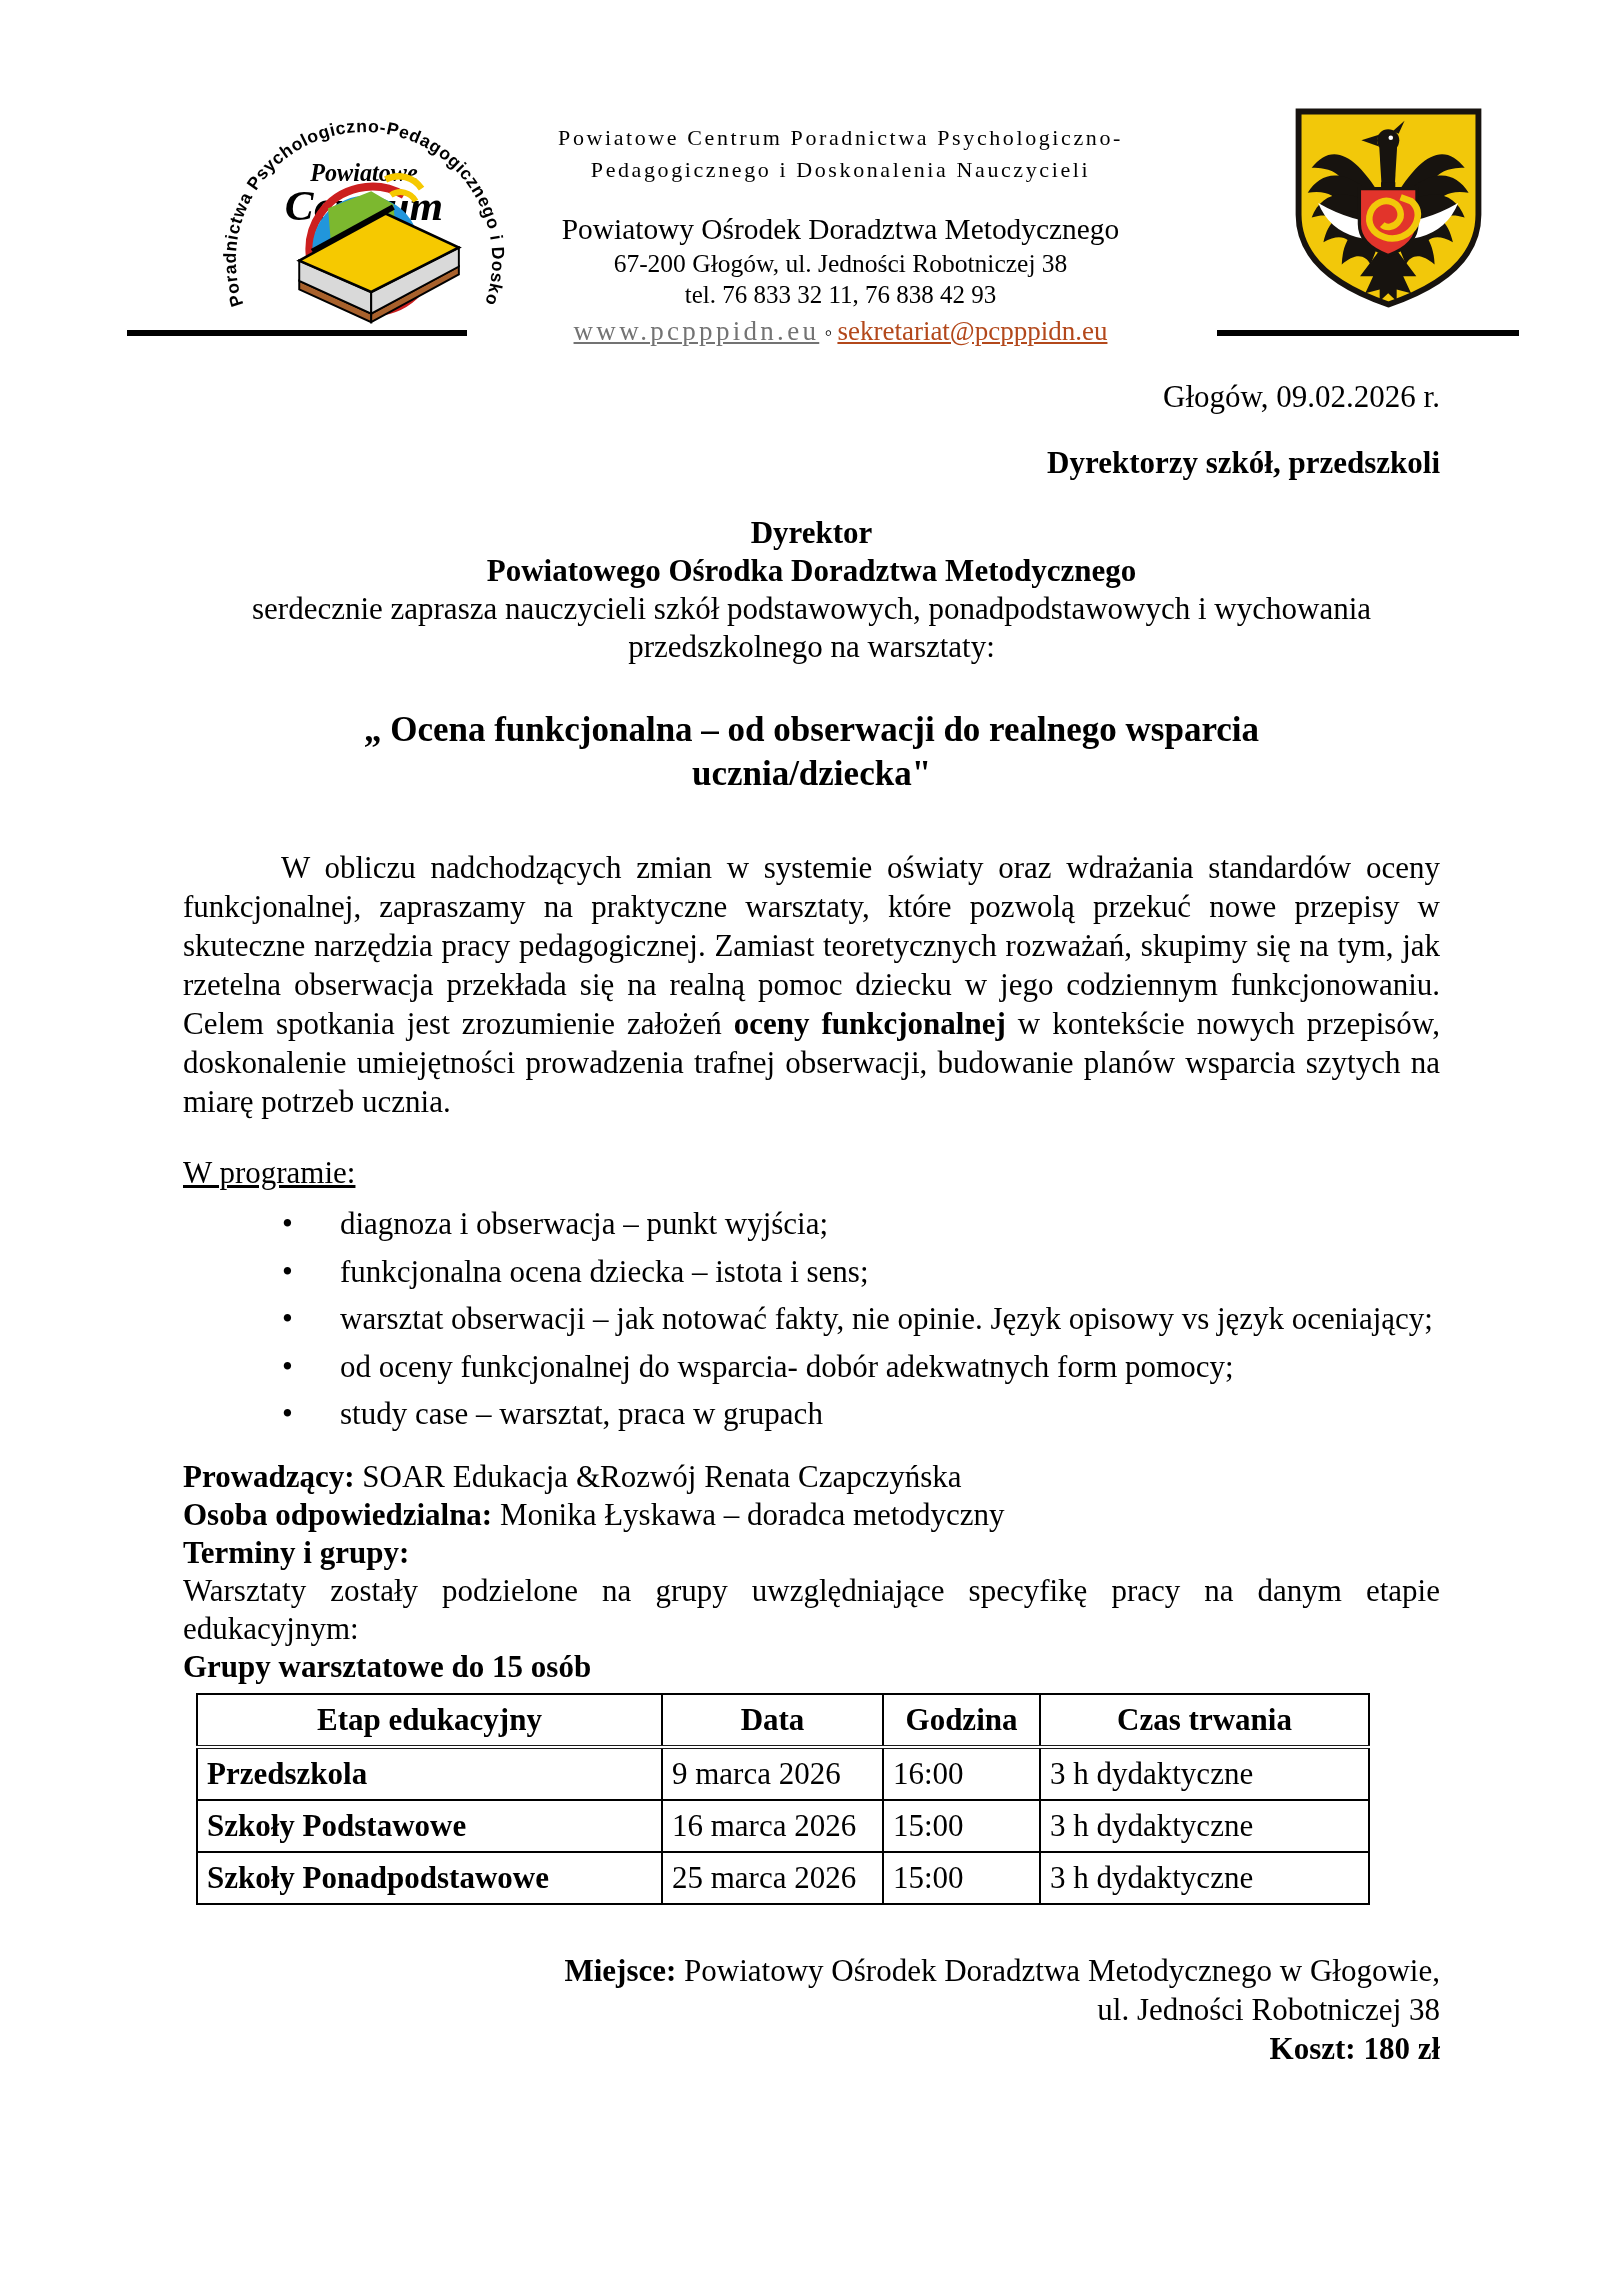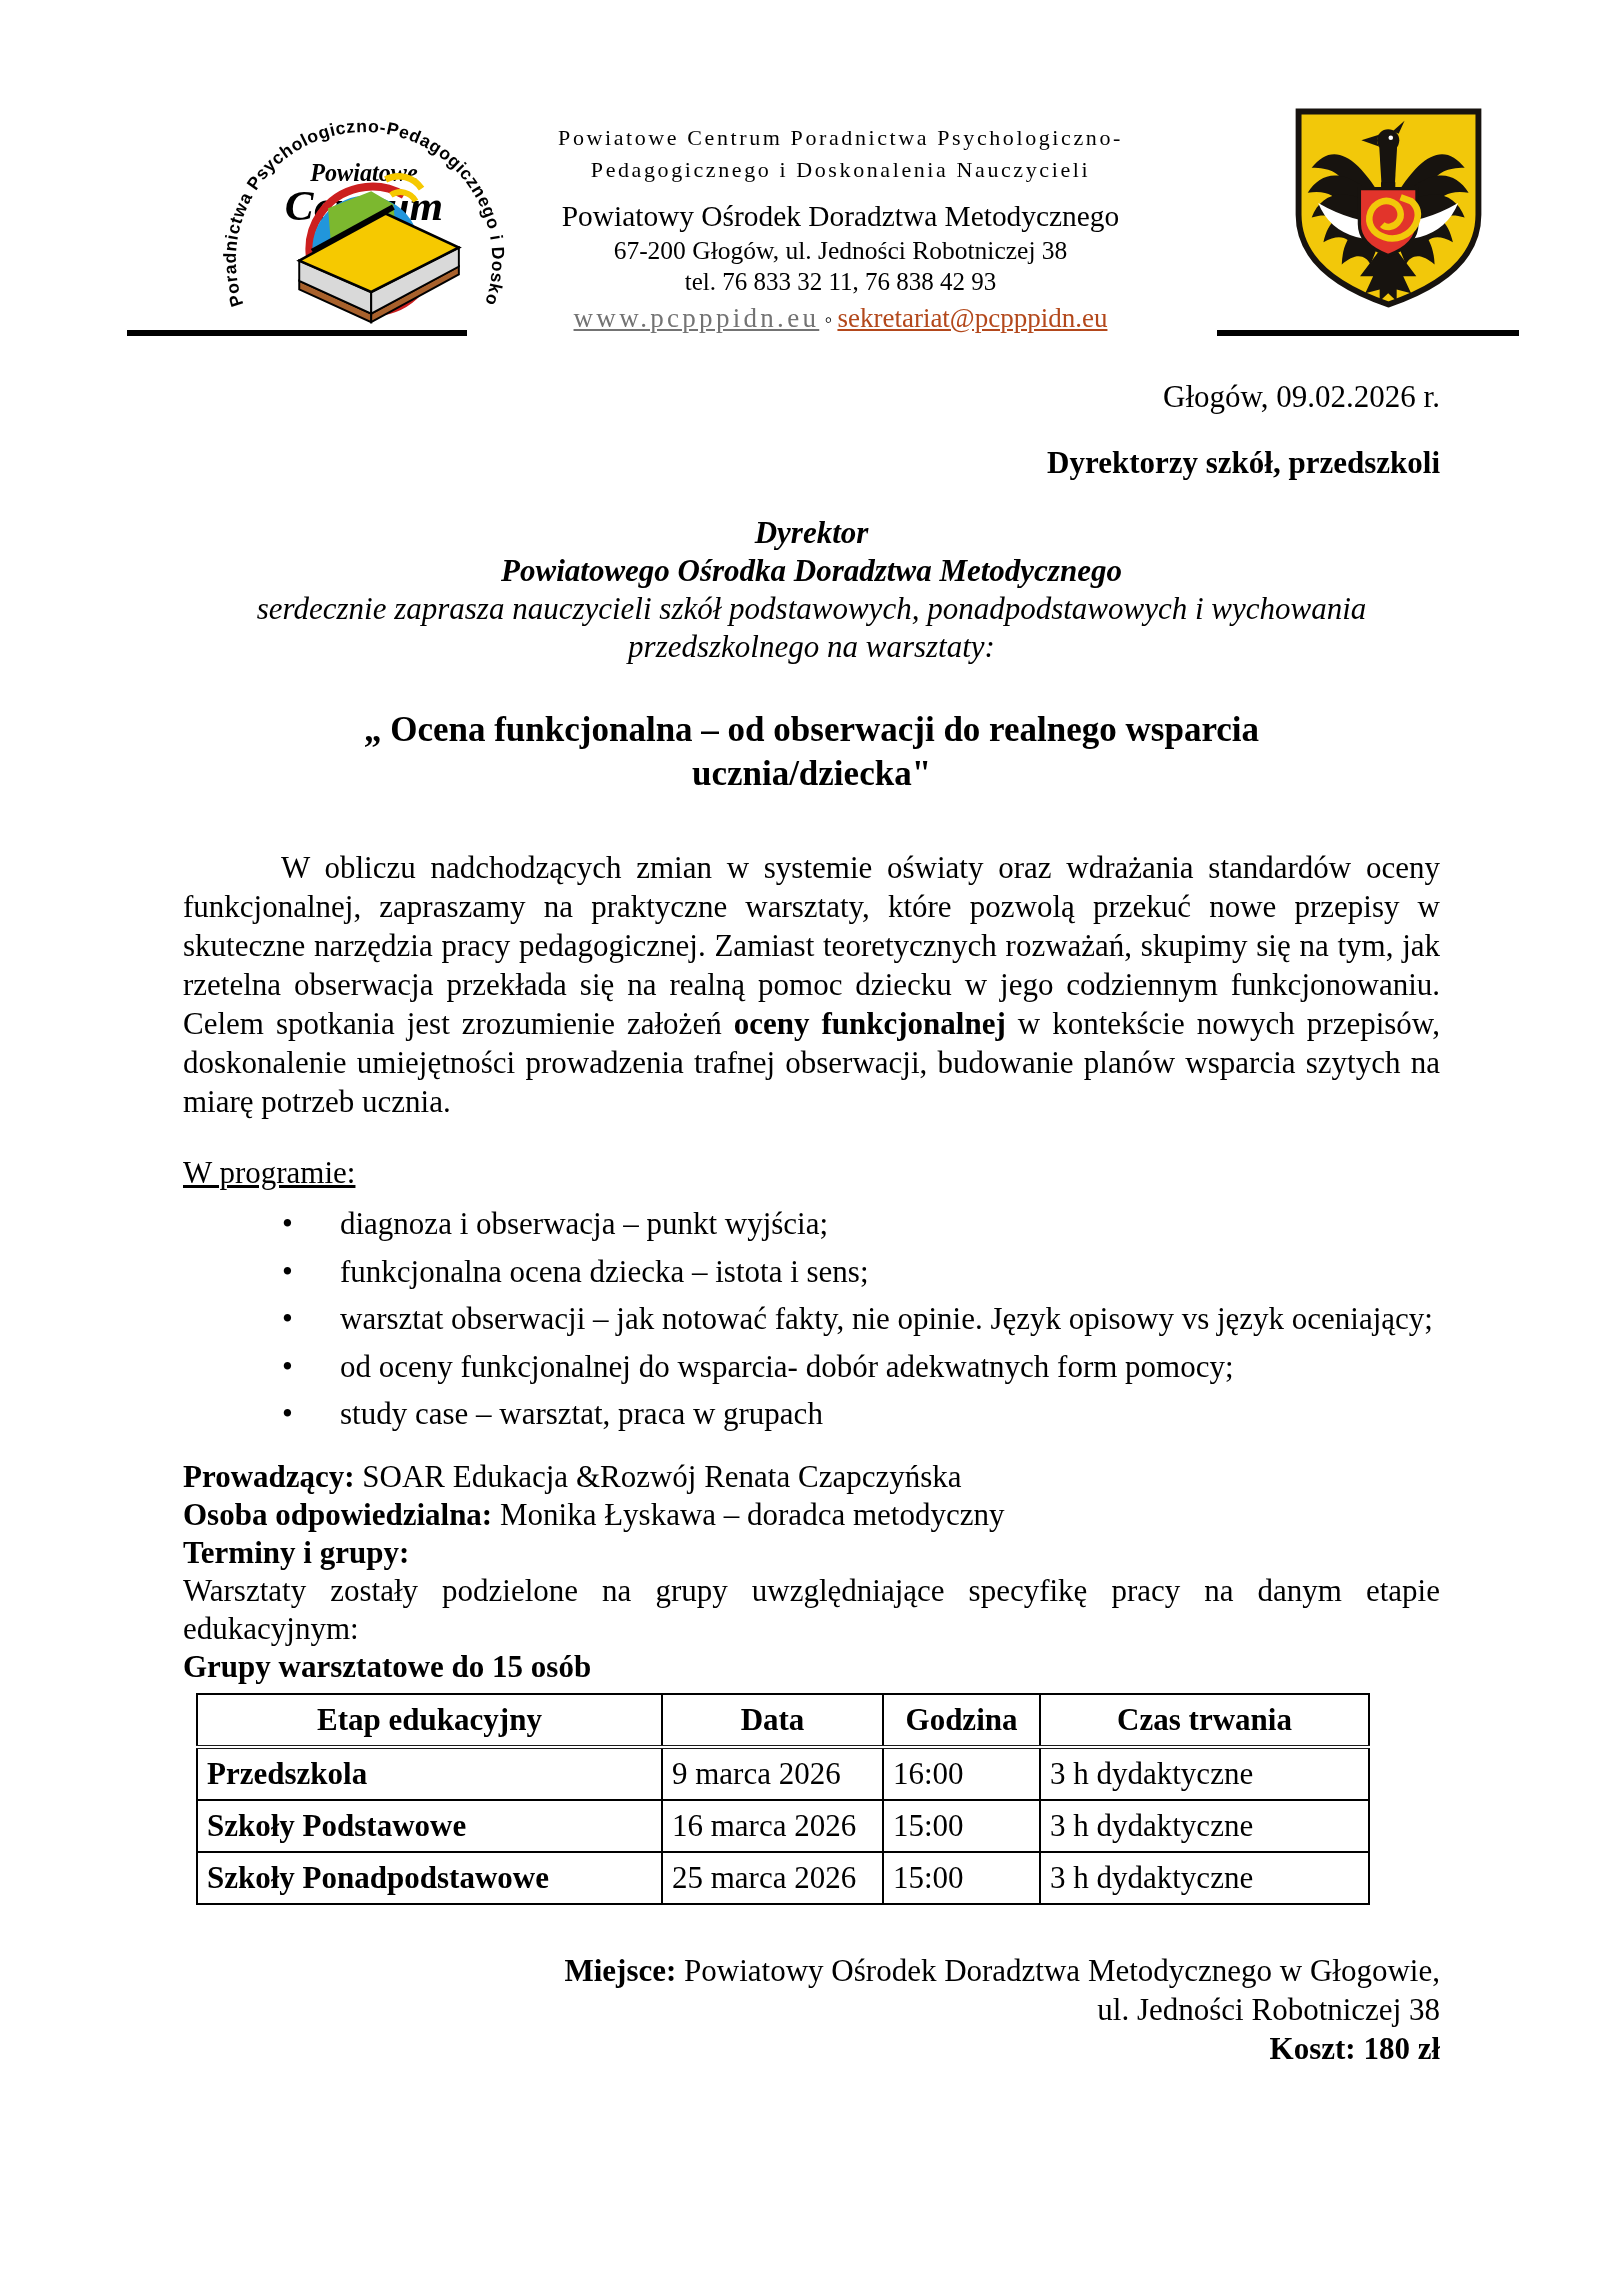--- a/index.html
+++ b/index.html
@@ -15,35 +15,35 @@
     padding:92px 183px 0 183px;
     overflow:hidden;
   }
 
   
   .letterhead { position:relative; height:250px; }
   .logo { position:absolute; left:37px; top:9.2px; }
   .crest { position:absolute; left:1109px; top:13px; }
   .center-id { position:absolute; left:216px; top:30px; width:883px; text-align:center; }
   .org-line { font-size:22px; line-height:32px; letter-spacing:2.6px; }
-  .unit     { font-size:29.4px; line-height:38px; margin-top:11px; }
+  .unit     { font-size:29.4px; line-height:38px; margin-top:24px; }
   .addr     { font-size:25.5px; line-height:31px; }
   .phone    { font-size:25px; line-height:31px; }
   .weblinks { font-size:27px; line-height:34px; margin-top:3.9px; }
   .website  { letter-spacing:3.3px; text-decoration:underline; color:#737373; }
   .link-sep { padding:0 5.2px; font-size:22px; }
   .email    { color:#b3481b; text-decoration:underline; }
   .rule-bar { position:absolute; height:5.9px; background:#000; top:238px; }
   .rule-bar.left  { left:-56px;  width:340px; }
   .rule-bar.right { left:1034px; width:302px; }
 
   
   .date-line { text-align:right; margin-top:37px; }
   .addressee { text-align:right; font-weight:bold; margin-top:30px; }
-  .intro { text-align:center; margin-top:33px; line-height:38px;font-style:italic; }
+  .intro { text-align:center; margin-top:33px; line-height:38px; }
   .intro .b { font-weight:bold; }
   .doc-title {
     font-weight:bold; font-size:35px; line-height:44px;
     text-align:center; margin:42px auto 0 auto; max-width:1073px;
   }
   .body-para {
     margin:52px 0 0 0; text-align:justify; text-indent:98px; line-height:39px;
   }
   .program-heading { margin-top:34px; }
   .program-heading span { text-decoration:underline; }

